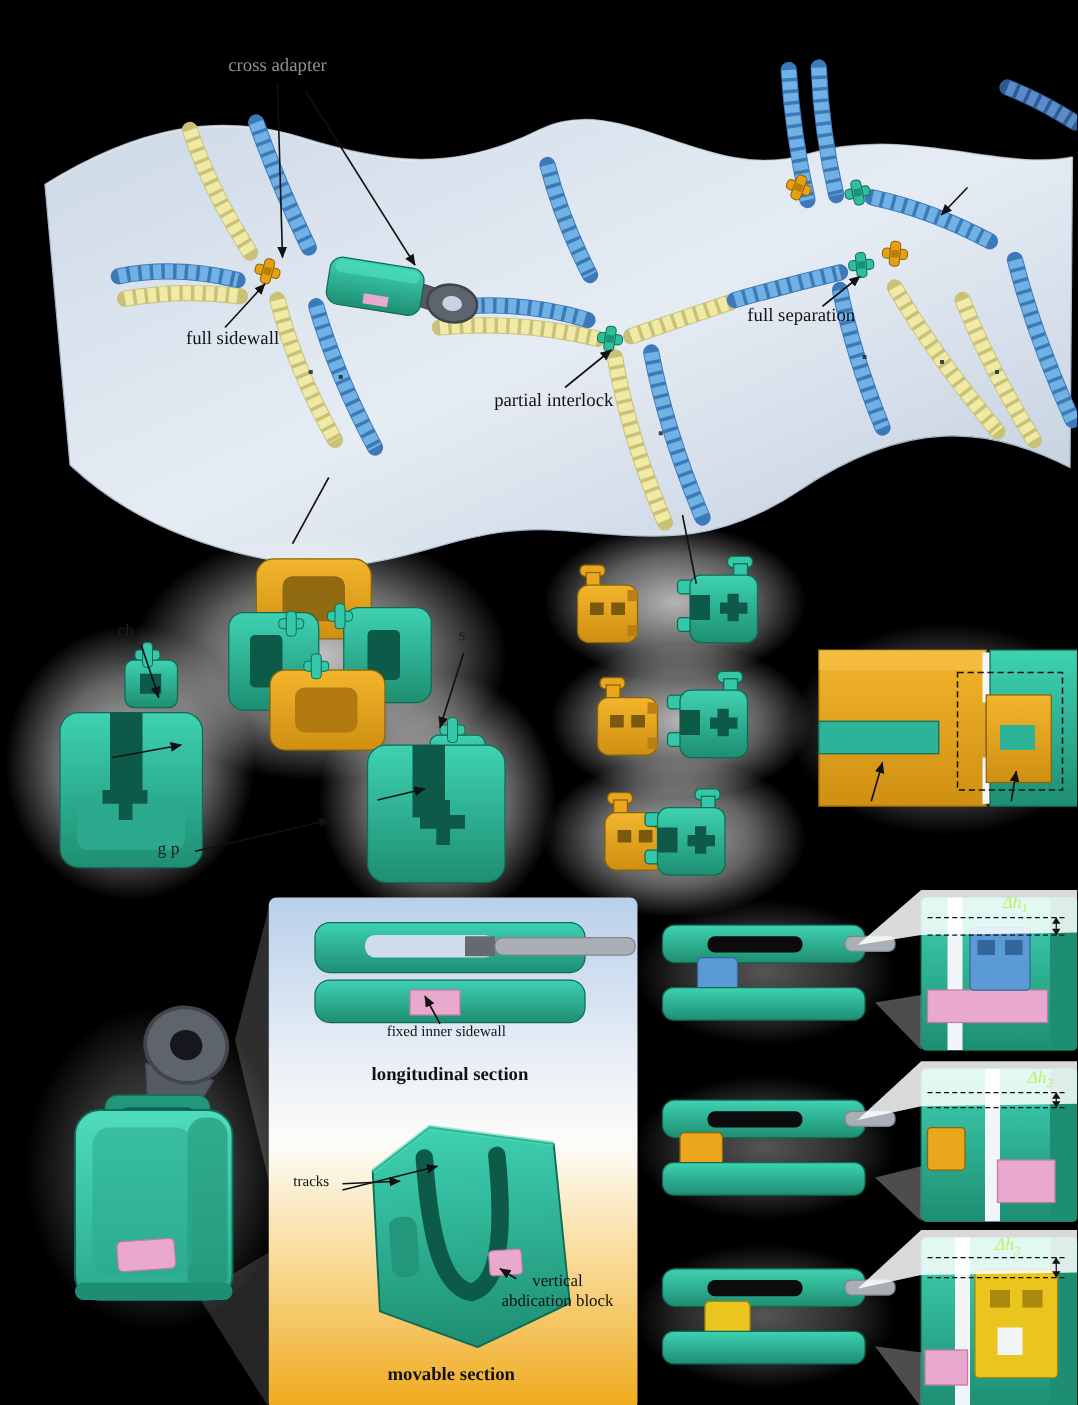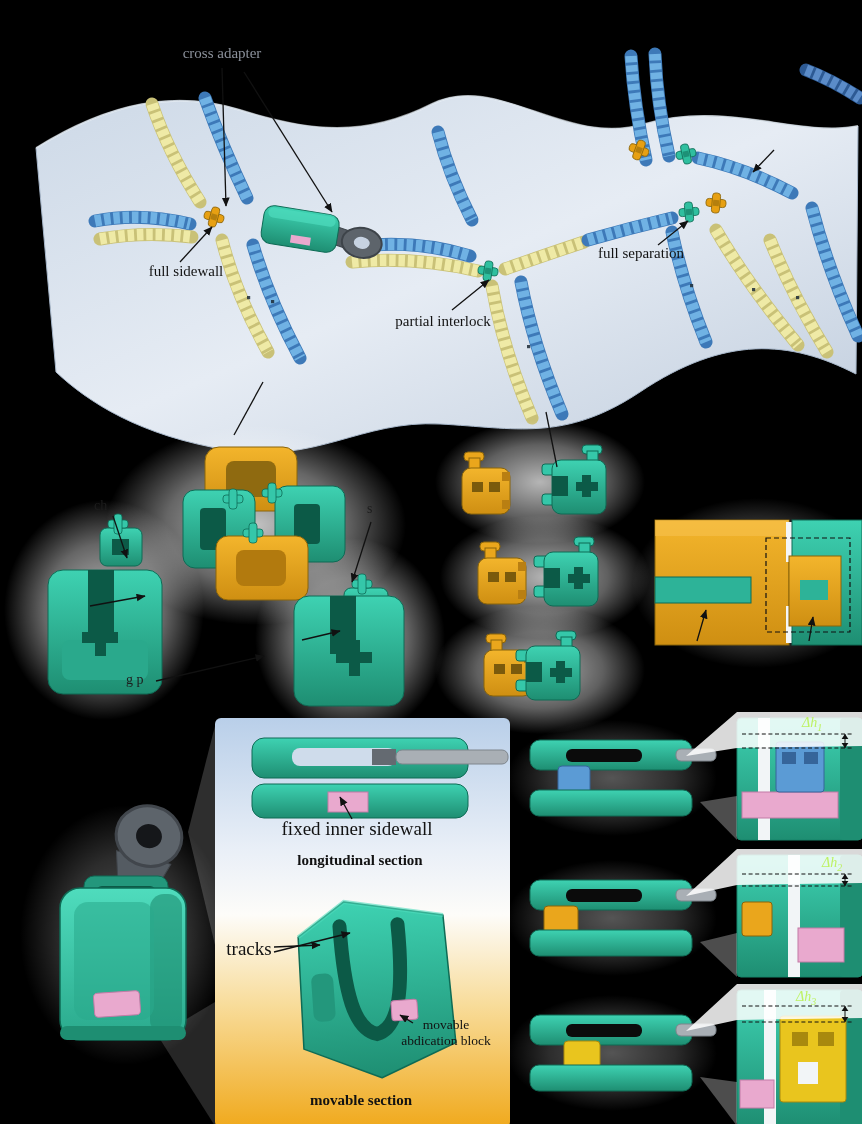--- a/index.html
+++ b/index.html
@@ -3,21 +3,21 @@
 <meta charset="utf-8">
 <style>
   html,body{margin:0;padding:0;background:#000;}
   #page{position:relative;width:862px;height:1120px;background:#000;overflow:hidden;
         font-family:Liberation Serif, serif;margin-top:40px;}
   #scene{position:absolute;left:0;top:0;}
   .lbl{position:absolute;color:#121212;font-size:15px;white-space:nowrap;line-height:1.1;}
   .center{transform:translateX(-50%);}
   .gray{color:#8b919b;}
   .bold{font-weight:bold;}
-  .small{font-size:19px;}
+  .small{font-size:12px;}
   .frag{font-size:14px;color:#1d1d1d;}
   .dh{position:absolute;font-style:italic;font-size:14px;color:#bef264;white-space:nowrap;}
   .dh sub{font-size:10px;}
   .two-line{position:absolute;text-align:center;font-size:13.5px;color:#121212;transform:translateX(-50%);line-height:1.2;}
 </style>
 </head>
 <body>
 
 <div id="page">
 
@@ -464,21 +464,21 @@
 <div class="lbl center" style="left:641px;top:205px;">full separation</div>
 
 <div class="lbl frag" style="left:94px;top:458px;">ch</div>
 <div class="lbl frag" style="left:367px;top:461px;">s</div>
 <div class="lbl frag" style="left:126px;top:632px;">g p</div>
 
 <div class="lbl center small" style="left:357px;top:779px;">fixed inner sidewall</div>
 <div class="lbl center bold" style="left:360px;top:812px;">longitudinal section</div>
 <div class="lbl center small" style="left:249px;top:899px;">tracks</div>
 <div class="two-line" style="left:446px;top:977px;">
-  <div>movable</div>
+  <div>vertical</div>
   <div>abdication block</div>
 </div>
 <div class="lbl center bold" style="left:361px;top:1052px;">movable section</div>
 
 <span class="dh" style="left:802px;top:675px;">
   <span>Δh</span><sub>1</sub>
 </span>
 <span class="dh" style="left:822px;top:815px;">
   <span>Δh</span><sub>2</sub>
 </span>

